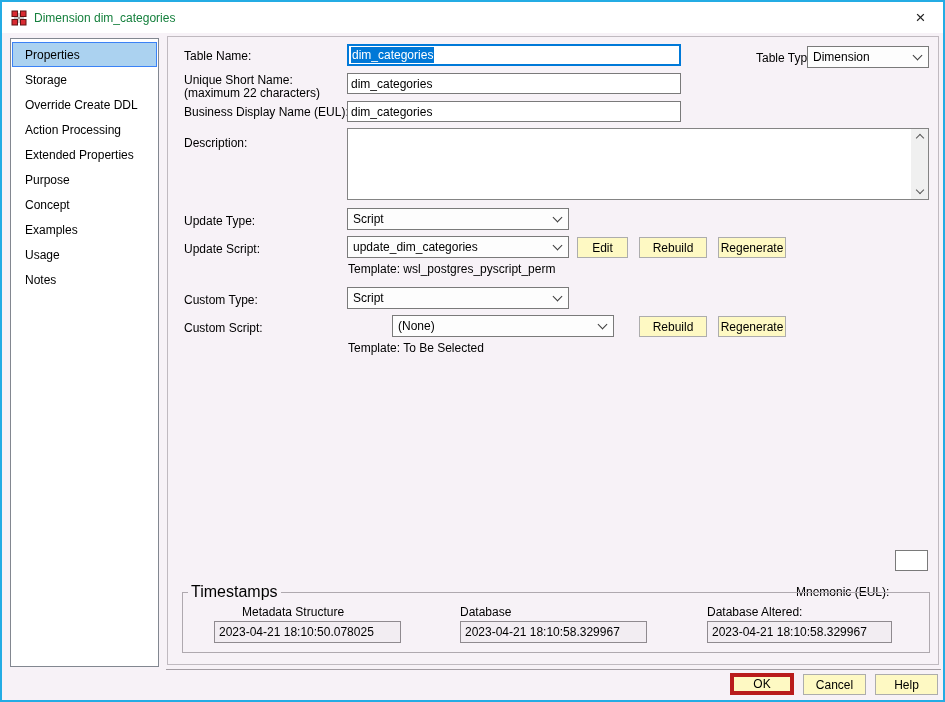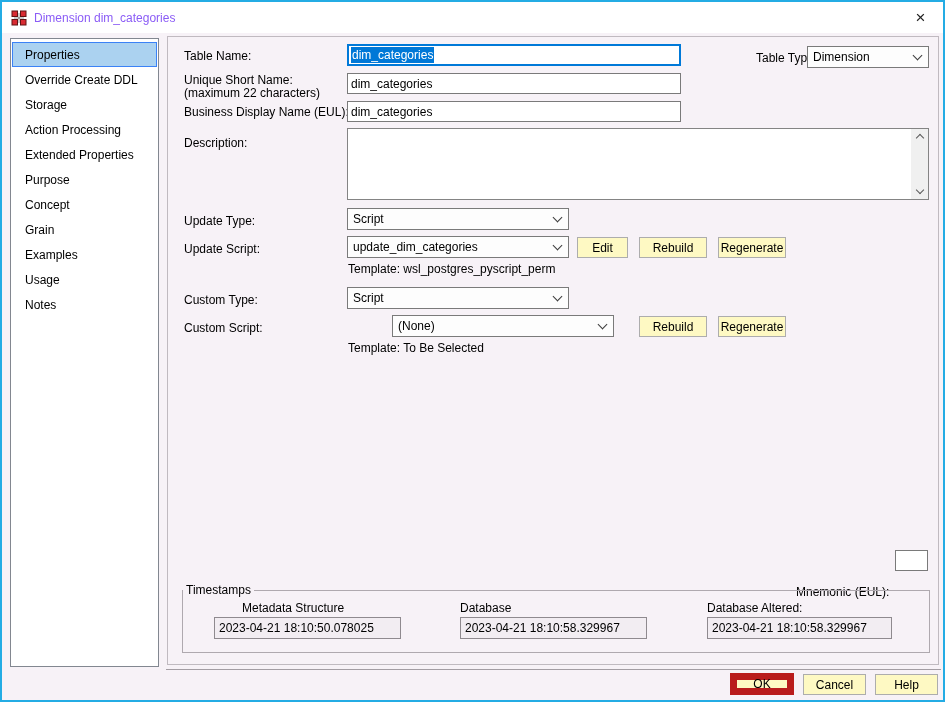--- a/index.html
+++ b/index.html
@@ -4,53 +4,53 @@
 <style>
   * { margin:0; padding:0; box-sizing:border-box; }
   html,body { width:945px; height:702px; }
   body { font-family:"Liberation Sans", sans-serif; font-size:12px; color:#000; }
 
   .win { position:relative; width:945px; height:702px; border:2px solid #24ace4; background:#f7f2f7; overflow:hidden; }
 
   
   .titlebar { position:absolute; left:0; top:0; right:0; height:31px; background:#ffffff; display:flex; align-items:center; padding-left:9px; }
   .title-icon { width:16px; height:16px; margin-right:7px; }
-  .title-text { font-size:12px; color:#8b5cf6; }
+  .title-text { font-size:12px; color:#15803d; }
   .close-btn { position:absolute; right:0; top:0; width:45px; height:31px; display:flex; align-items:center; justify-content:center; font-size:17px; color:#222; }
 
   
   .sidebar { position:absolute; left:8px; top:36px; width:149px; height:629px; background:#fff; border:1px solid #828790; padding-top:3px; }
   .side-item { height:25px; line-height:24px; padding-left:12px; border:1px solid transparent; margin:0 1px; }
   .side-item.selected { background:#abd2f0; border:1px solid #3b82f6; }
 
   
   .main { position:absolute; left:165px; top:34px; width:772px; height:629px; background:#f7f2f7; border:1px solid #c0bac0; }
   .lbl { position:absolute; white-space:nowrap; }
 
   .txt { position:absolute; height:21px; background:#fff; border:1px solid #7a7a7a; font-family:inherit; font-size:12px; padding:0 3px; color:#000; }
   .focusfield { position:absolute; background:#fff; border:2px solid #0079d8; display:flex; align-items:center; padding-left:2px; }
   .selspan { background:#0078d7; color:#fff; padding:1px 1px; }
 
   .combo { position:absolute; height:22px; background:#fdfdfd; border:1px solid #7a7a7a; display:flex; align-items:center; justify-content:space-between; padding:0 7px 0 5px; }
   .chev { display:inline-block; width:7px; height:7px; border-right:1px solid #3c3c3c; border-bottom:1px solid #3c3c3c; transform:rotate(45deg); margin-top:-3px; flex:none; }
 
   .btn { position:absolute; height:21px; background:#fef9c3; border:1px solid #adadad; display:flex; align-items:center; justify-content:center; font-size:12px; }
-  .btn.default { border:7px solid #b91c1c; }
+  .btn.default { border:4px solid #b91c1c; }
 
   
   .area { position:absolute; background:#fff; border:1px solid #848484; }
   .area textarea { position:absolute; left:0; top:0; width:calc(100% - 18px); height:100%; border:none; resize:none; outline:none; font-family:inherit; font-size:12px; padding:2px 4px; background:transparent; }
   .vscroll { position:absolute; top:0; right:0; width:17px; height:100%; background:#f0f0f0; display:flex; flex-direction:column; justify-content:space-between; align-items:center; }
   .sarr { width:6px; height:6px; border-right:1px solid #5a5a5a; border-bottom:1px solid #5a5a5a; }
   .sarr.up { transform:rotate(-135deg); margin-top:6px; }
   .sarr.down { transform:rotate(45deg); margin-bottom:6px; }
 
   
   fieldset.ts { position:absolute; left:14px; top:546px; width:748px; height:70px; border:1px solid #afa9af; }
-  fieldset.ts legend { font-size:12px; padding:0 3px; }
+  fieldset.ts legend { font-size:16px; padding:0 3px; margin-left:5px; }
   .ts-label { position:absolute; white-space:nowrap; top:4px; }
   .ts-input { position:absolute; top:20px; height:22px; background:#f2edf2; border:1px solid #8f8a8f; font-family:inherit; font-size:12px; padding:0 4px; color:#000; }
 
   .sep { position:absolute; left:164px; top:667px; width:775px; height:0; border-top:1px solid #a39da3; }
 </style>
 </head>
 <body>
 
 <div class="win">
 
@@ -65,27 +65,26 @@
       </g>
     </svg>
     <span class="title-text">Dimension dim_categories</span>
     <div class="close-btn">
       <span>×</span>
     </div>
   </div>
 
   <div class="sidebar">
     <div class="side-item selected">Properties</div>
+    <div class="side-item">Storage</div>
     <div class="side-item">Override Create DDL</div>
-    <div class="side-item">Storage</div>
     <div class="side-item">Action Processing</div>
     <div class="side-item">Extended Properties</div>
     <div class="side-item">Purpose</div>
     <div class="side-item">Concept</div>
-    <div class="side-item">Grain</div>
     <div class="side-item">Examples</div>
     <div class="side-item">Usage</div>
     <div class="side-item">Notes</div>
   </div>
 
   <div class="main">
 
     <span class="lbl" style="left:16px; top:12px;">Table Name:</span>
     <div class="focusfield" style="left:179px; top:7px; width:334px; height:22px;">
       <span class="selspan">dim_categories</span>

